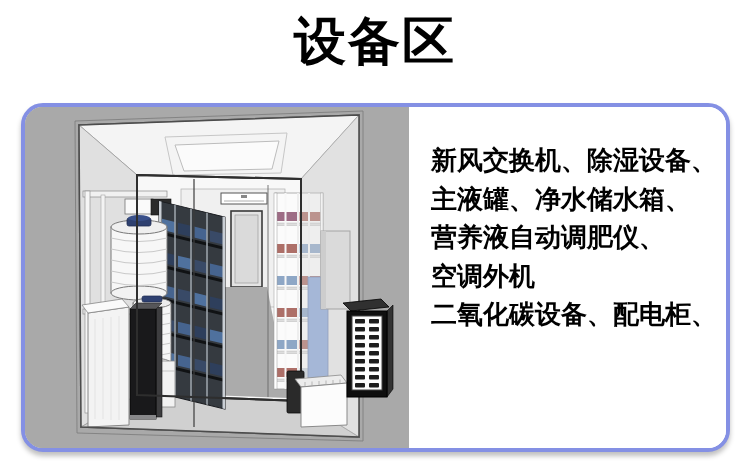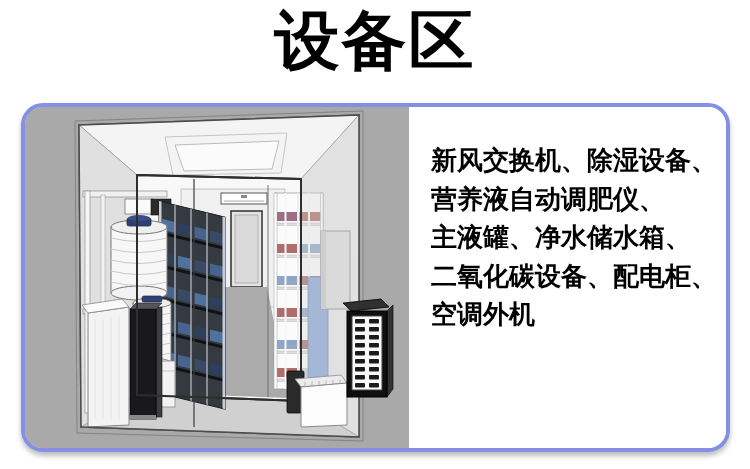--- a/index.html
+++ b/index.html
@@ -4,21 +4,21 @@
 <style>
   html,body{margin:0;padding:0;}
   body{
     width:750px;height:469px;background:#ffffff;
     font-family:"Liberation Sans","DejaVu Sans",sans-serif;
     -webkit-font-smoothing:antialiased;
   }
   .page{position:relative;width:750px;height:469px;background:#ffffff;overflow:hidden;}
   .title{
     position:absolute;top:14px;left:0;width:100%;
-    text-align:center;font-size:65px;line-height:54px;
+    text-align:center;font-size:52px;line-height:54px;
     font-weight:700;color:#000;letter-spacing:2px;
   }
   .panel{
     position:absolute;left:21px;top:103px;width:709px;height:349px;
     box-sizing:border-box;border:4px solid #8490e4;border-radius:22px;
     background:#ffffff;overflow:hidden;display:flex;
     box-shadow:0 4px 5px rgba(0,0,0,0.25);
   }
   .illustration{
     flex:0 0 384px;height:100%;background:#a9a9a9;position:relative;
@@ -241,20 +241,20 @@
           <rect x="330" y="268" width="10" height="4.5" rx="1" fill="#1c1c1c"></rect>
             <rect x="344" y="268" width="10" height="4.5" rx="1" fill="#1c1c1c"></rect>
           <rect x="330" y="276" width="10" height="4.5" rx="1" fill="#1c1c1c"></rect>
             <rect x="344" y="276" width="10" height="4.5" rx="1" fill="#1c1c1c"></rect>
         </g>
       </svg>
     </div>
 
     <div class="equipment-list">
       <p class="eq-line">新风交换机、除湿设备、</p>
+      <p class="eq-line">主液罐、净水储水箱、</p>
       <p class="eq-line">营养液自动调肥仪、</p>
-      <p class="eq-line">主液罐、净水储水箱、</p>
+      <p class="eq-line">空调外机</p>
       <p class="eq-line">二氧化碳设备、配电柜、</p>
-      <p class="eq-line">空调外机</p>
     </div>
 
   </div>
 </div>
 
 </body></html>

